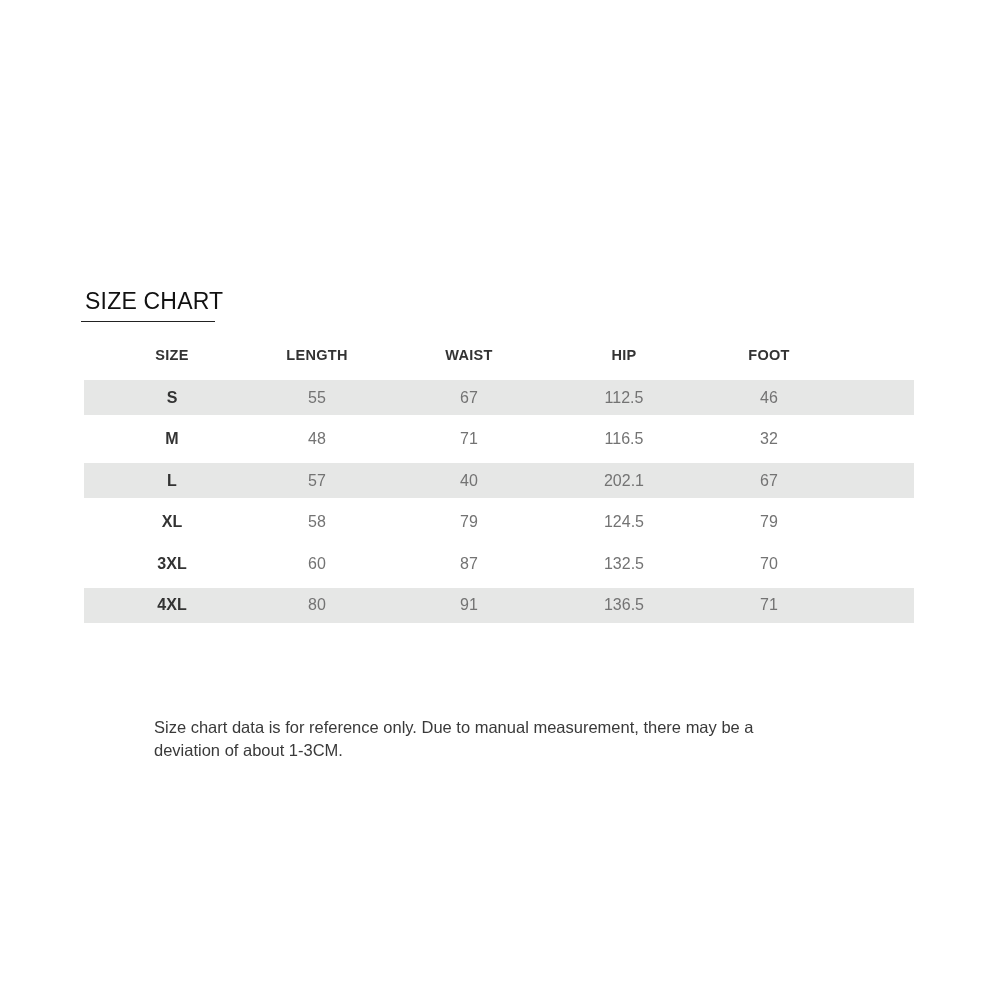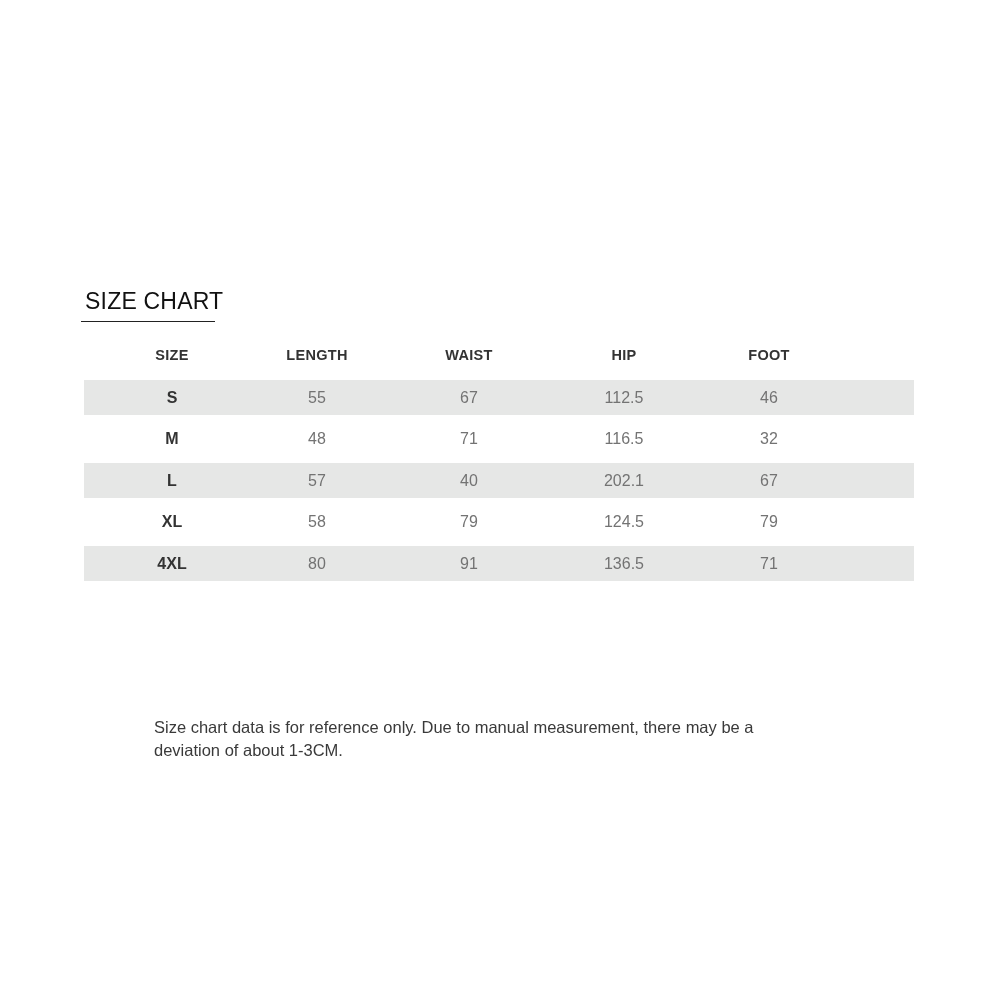--- a/index.html
+++ b/index.html
@@ -129,20 +129,27 @@
 
   <div class="row">
     <div class="cell size-col">XL</div>
     <div class="cell length-col">58</div>
     <div class="cell waist-col">79</div>
     <div class="cell hip-col">124.5</div>
     <div class="cell foot-col">79</div>
   </div>
 
 
+  <div class="row">
+    <div class="cell size-col">3XL</div>
+    <div class="cell length-col">60</div>
+    <div class="cell waist-col">87</div>
+    <div class="cell hip-col">132.5</div>
+    <div class="cell foot-col">70</div>
+  </div>
 
   <div class="row shaded">
     <div class="cell size-col">4XL</div>
     <div class="cell length-col">80</div>
     <div class="cell waist-col">91</div>
     <div class="cell hip-col">136.5</div>
     <div class="cell foot-col">71</div>
   </div>
 </div>
 

